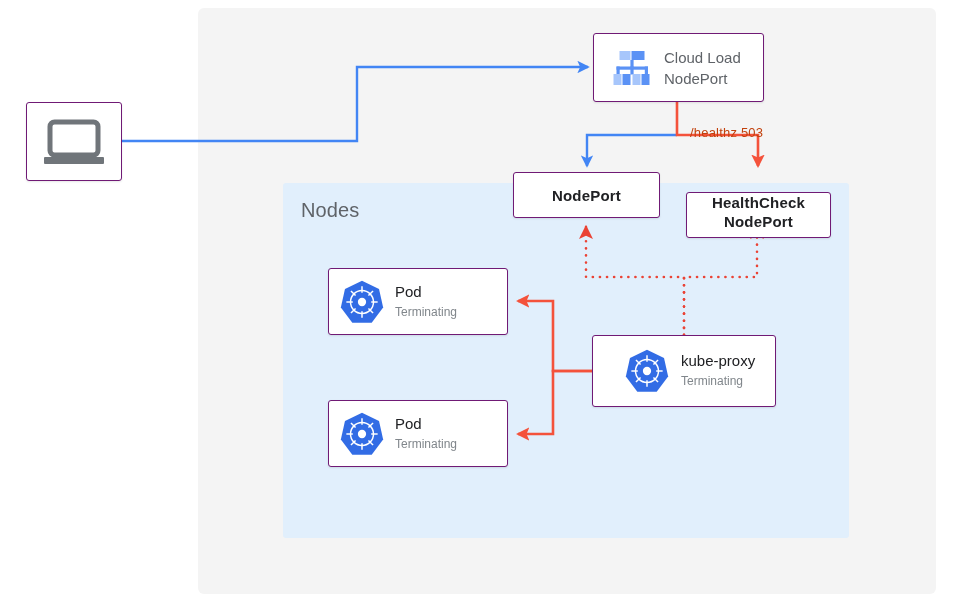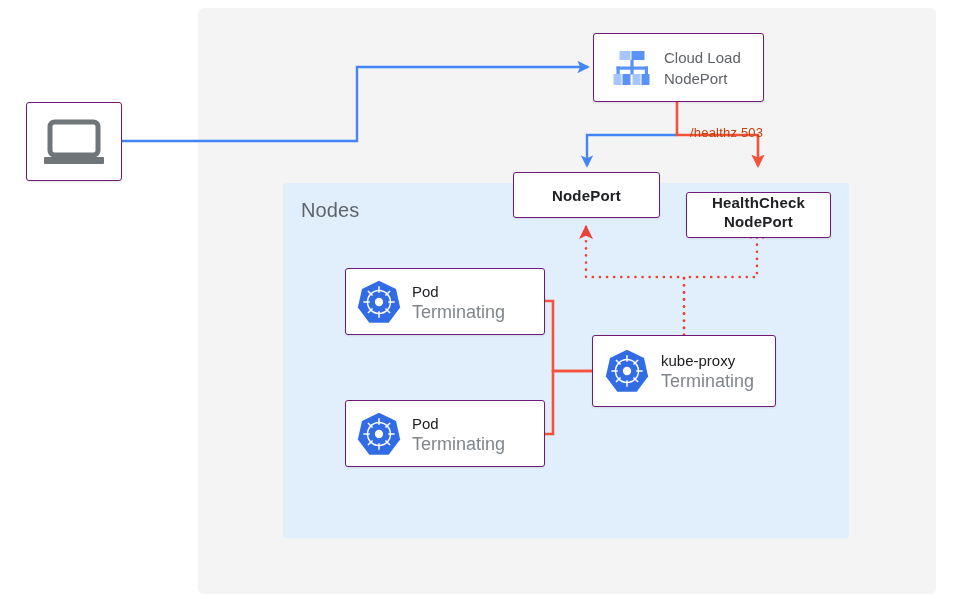--- a/index.html
+++ b/index.html
@@ -36,29 +36,29 @@
 
   
   .np-card{left:513px;top:172px;width:147px;height:46px;
            display:flex;align-items:center;justify-content:center;}
   .hc-card{left:686px;top:172px;width:145px;height:46px;
            display:flex;justify-content:center;margin-top:20px;}
   .np-text{font-size:15px;font-weight:bold;color:#202124;text-align:center;
            line-height:19px;letter-spacing:.2px;}
 
   
-  .pod-card{left:345px;width:200px;height:67px;}
+  .pod-card{left:328px;width:180px;height:67px;}
   .pod-top{top:268px;}
   .pod-bot{top:400px;}
   .pod-card .card-ico{width:66px;}
-  .kp-card{left:592px;top:335px;width:184px;height:72px;}
+  .kp-card{left:592px;top:335px;width:184px;height:72px;padding-left:20px;}
   .kp-card .card-ico{width:68px;}
 
   .line1{font-size:15px;color:#202124;line-height:20px;white-space:nowrap;}
-  .line2{font-size:18px;color:#80868b;line-height:20px;white-space:nowrap;}
+  .line2{font-size:12px;color:#80868b;line-height:20px;white-space:nowrap;}
 
   
   .healthz{position:absolute;left:690px;top:125px;font-size:13px;
            font-weight:normal;color:#c2410c;white-space:nowrap;letter-spacing:.2px;}
 
   
   #wires{position:absolute;left:0;top:0;width:953px;height:612px;
          pointer-events:none;}
 </style>
 </head>

